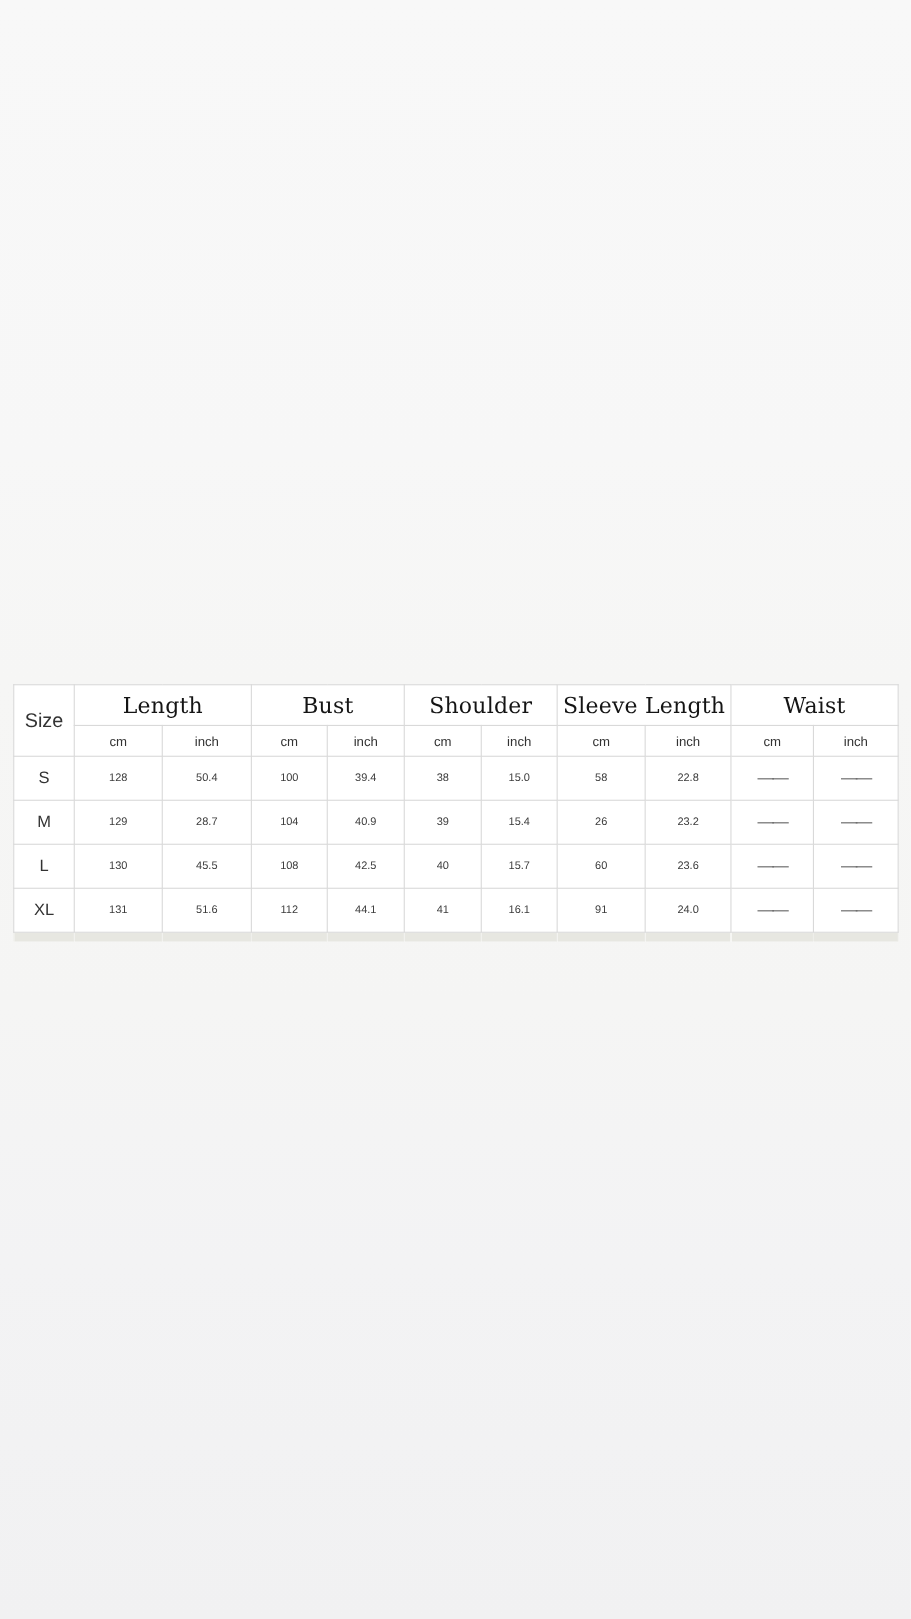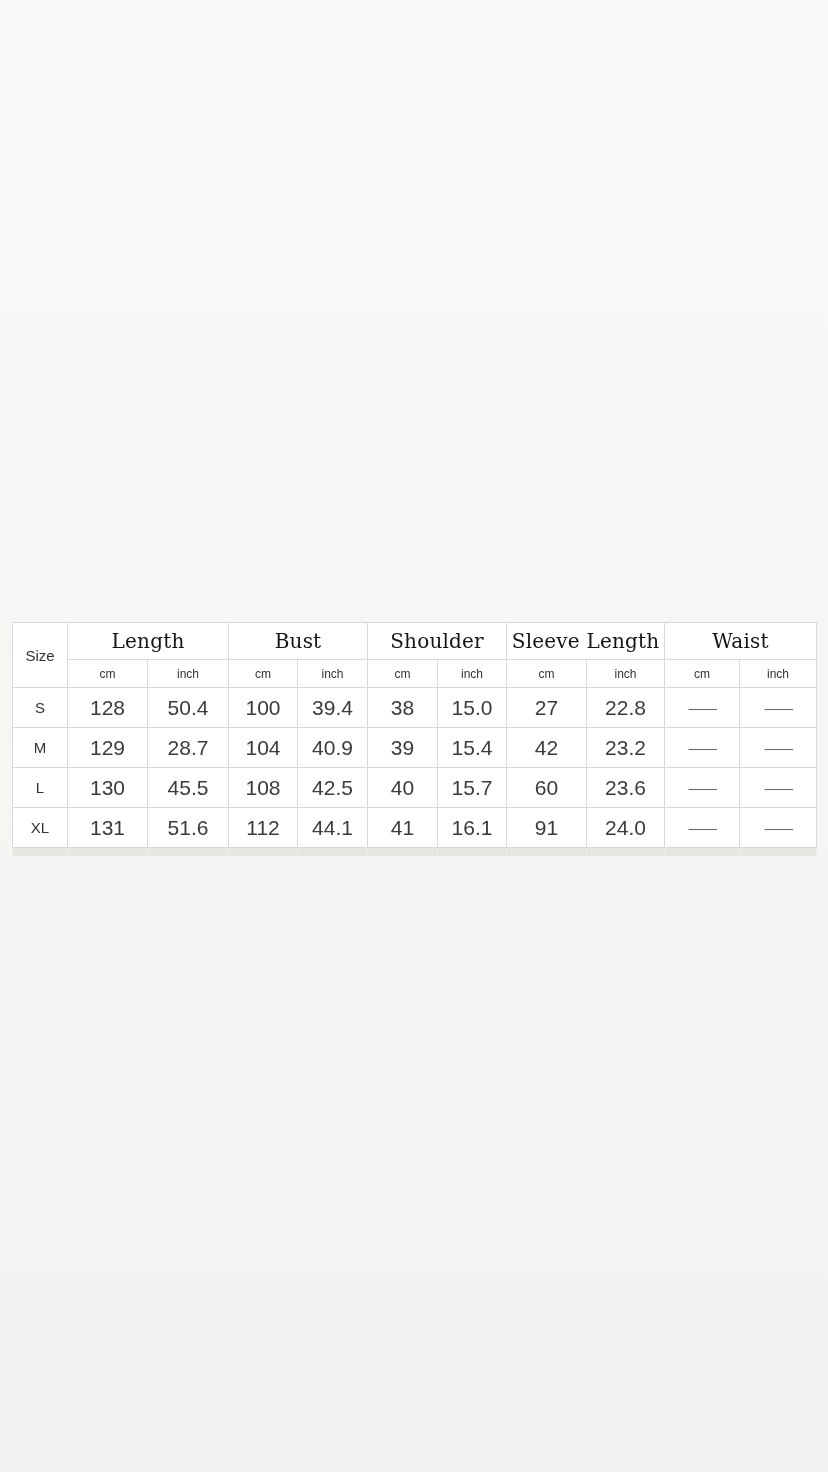--- a/index.html
+++ b/index.html
@@ -35,41 +35,41 @@
     overflow: hidden;
     white-space: nowrap;
   }
   tr.group-row { height: 37px; }
   tr.unit-row  { height: 28px; }
   tr.data-row  { height: 40px; }
   tr.cut-row   { height: 8px; }
 
   th.size-corner {
     font-weight: 400;
-    font-size: 15px;
+    font-size: 18px;
     color: #333333;
   }
   th.group-header {
     font-family: "DejaVu Serif", "Liberation Serif", serif;
     font-weight: 400;
     font-size: 20px;
     color: #141414;
     letter-spacing: 0.2px;
   }
   th.unit-header {
     font-weight: 400;
     font-size: 12px;
     color: #333333;
   }
   td.size-cell {
     font-size: 15px;
     color: #333333;
   }
   td.value-cell {
-    font-size: 21px;
+    font-size: 10px;
     color: #3b3b3b;
   }
   td.dash-cell {
     font-size: 15px;
     color: #666666;
     letter-spacing: -1.5px;
   }
   tr.cut-row td {
     background: #e7e7e1;
     border-color: #eeeeea;
@@ -119,35 +119,35 @@
     </tr>
 
     <tr class="data-row">
       <td class="size-cell">S</td>
       <td class="value-cell">128</td>
       <td class="value-cell">50.4</td>
       <td class="value-cell">100</td>
       <td class="value-cell">39.4</td>
       <td class="value-cell">38</td>
       <td class="value-cell">15.0</td>
-      <td class="value-cell">27</td>
+      <td class="value-cell">58</td>
       <td class="value-cell">22.8</td>
       <td class="dash-cell">——</td>
       <td class="dash-cell">——</td>
     </tr>
 
     <tr class="data-row">
       <td class="size-cell">M</td>
       <td class="value-cell">129</td>
       <td class="value-cell">28.7</td>
       <td class="value-cell">104</td>
       <td class="value-cell">40.9</td>
       <td class="value-cell">39</td>
       <td class="value-cell">15.4</td>
-      <td class="value-cell">42</td>
+      <td class="value-cell">26</td>
       <td class="value-cell">23.2</td>
       <td class="dash-cell">——</td>
       <td class="dash-cell">——</td>
     </tr>
 
     <tr class="data-row">
       <td class="size-cell">L</td>
       <td class="value-cell">130</td>
       <td class="value-cell">45.5</td>
       <td class="value-cell">108</td>

